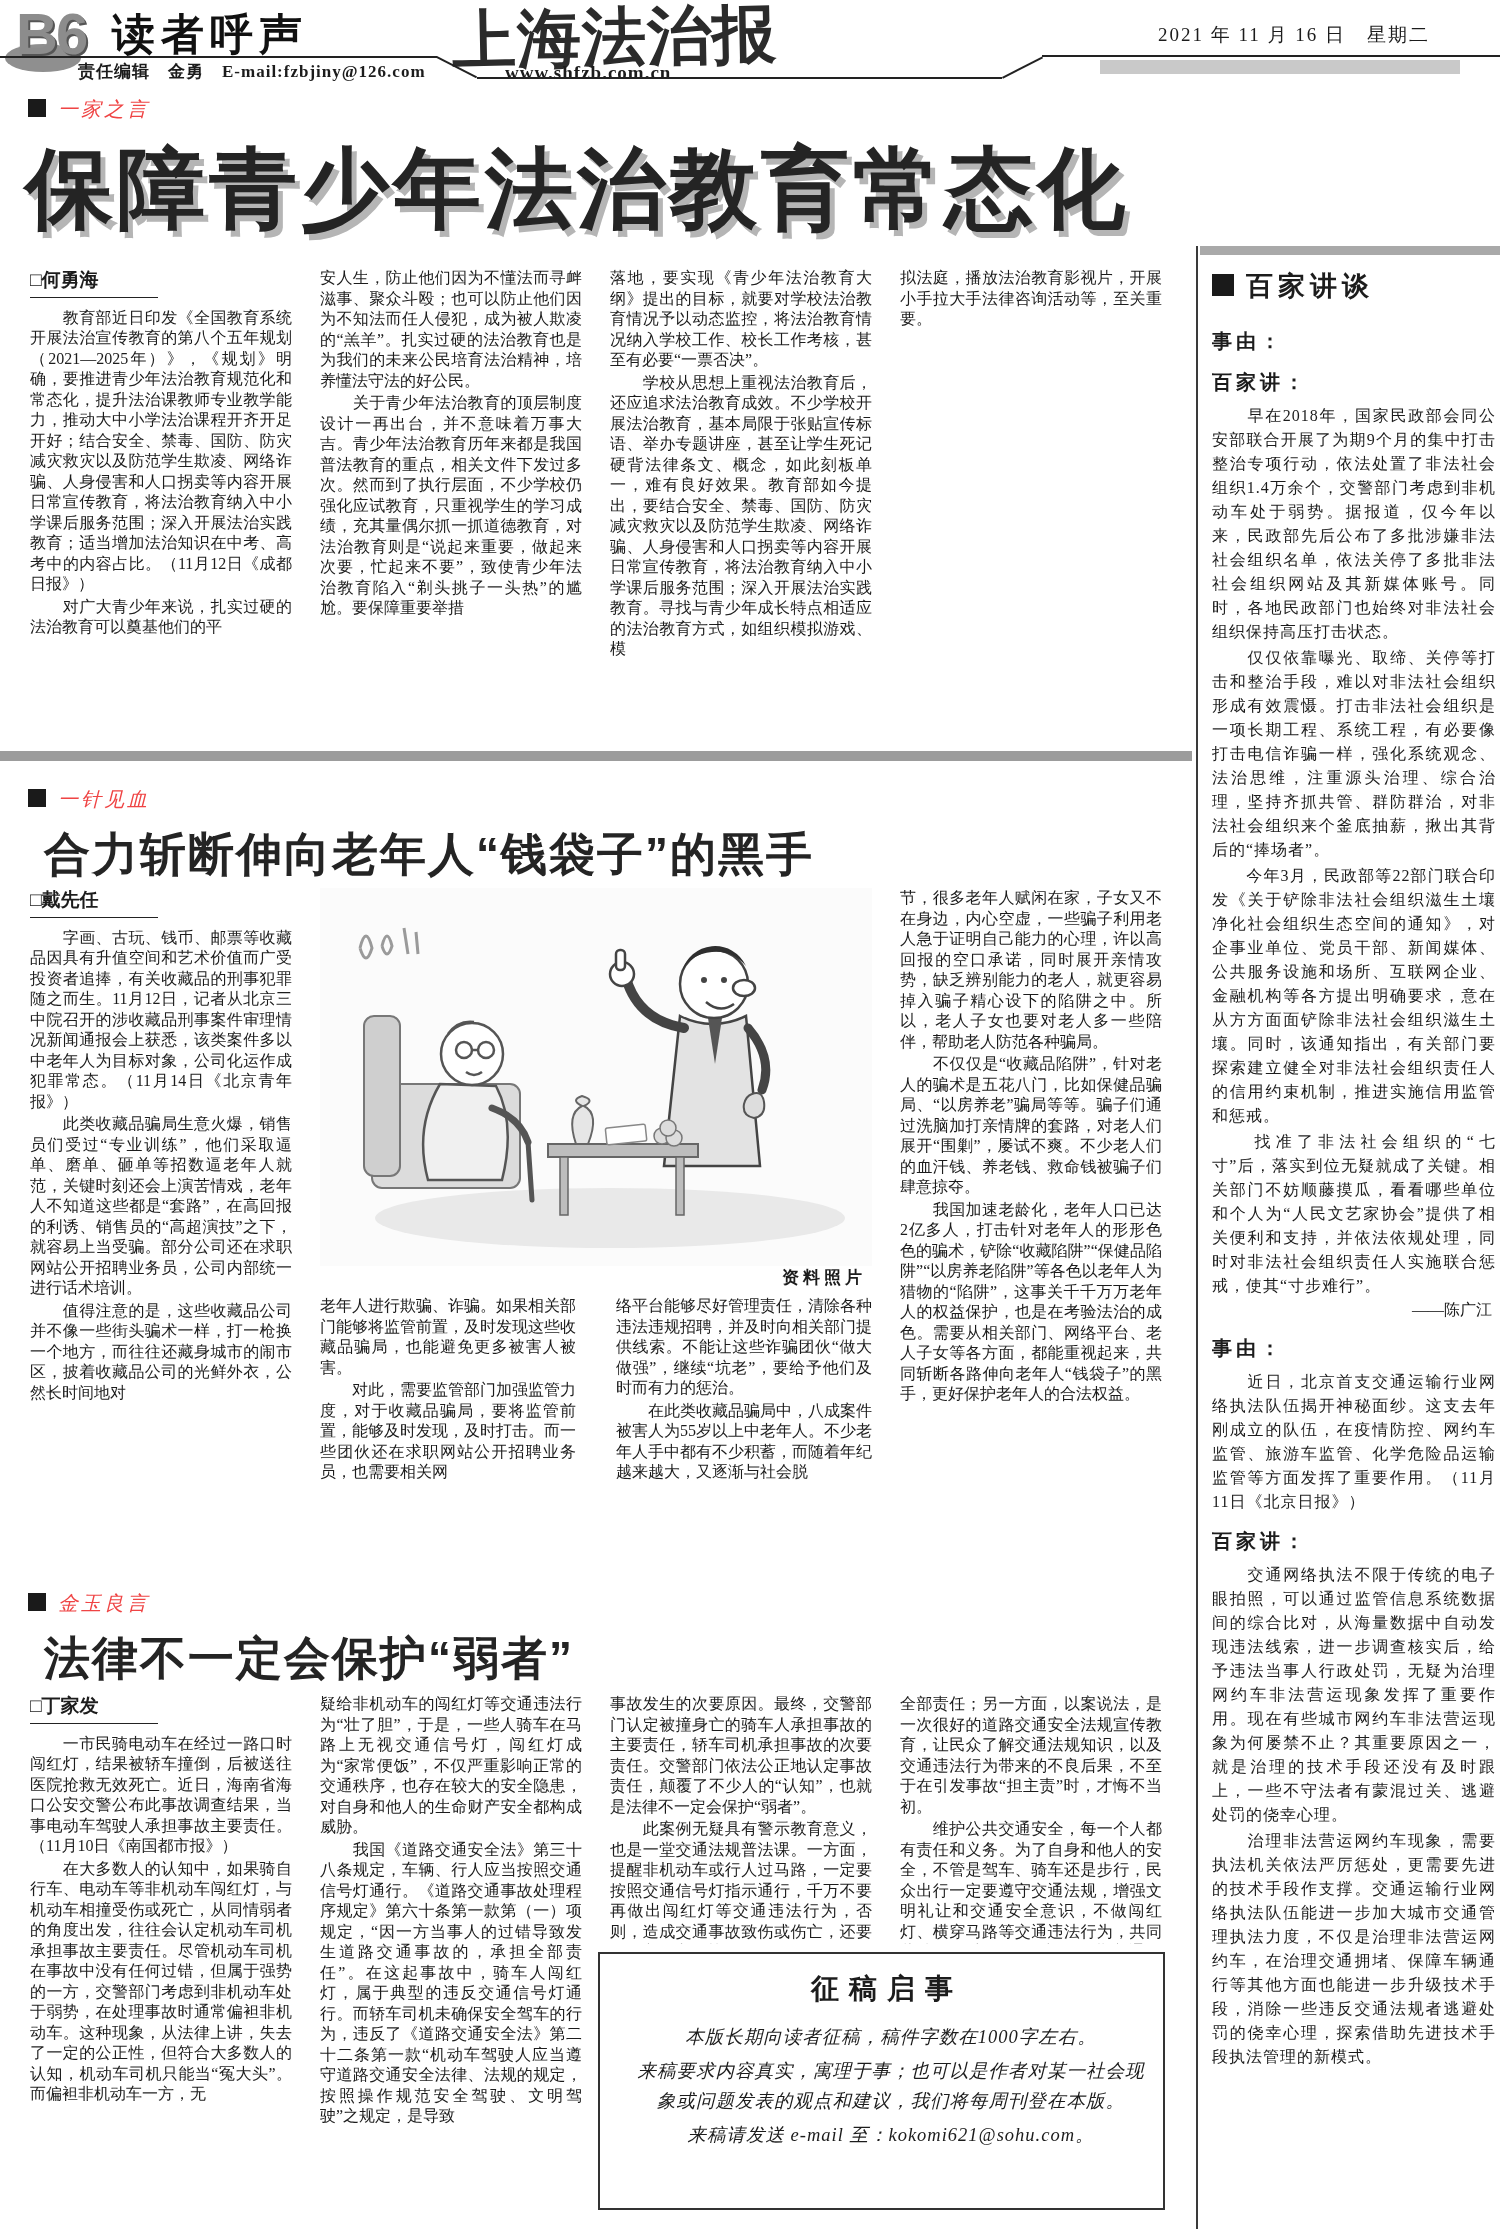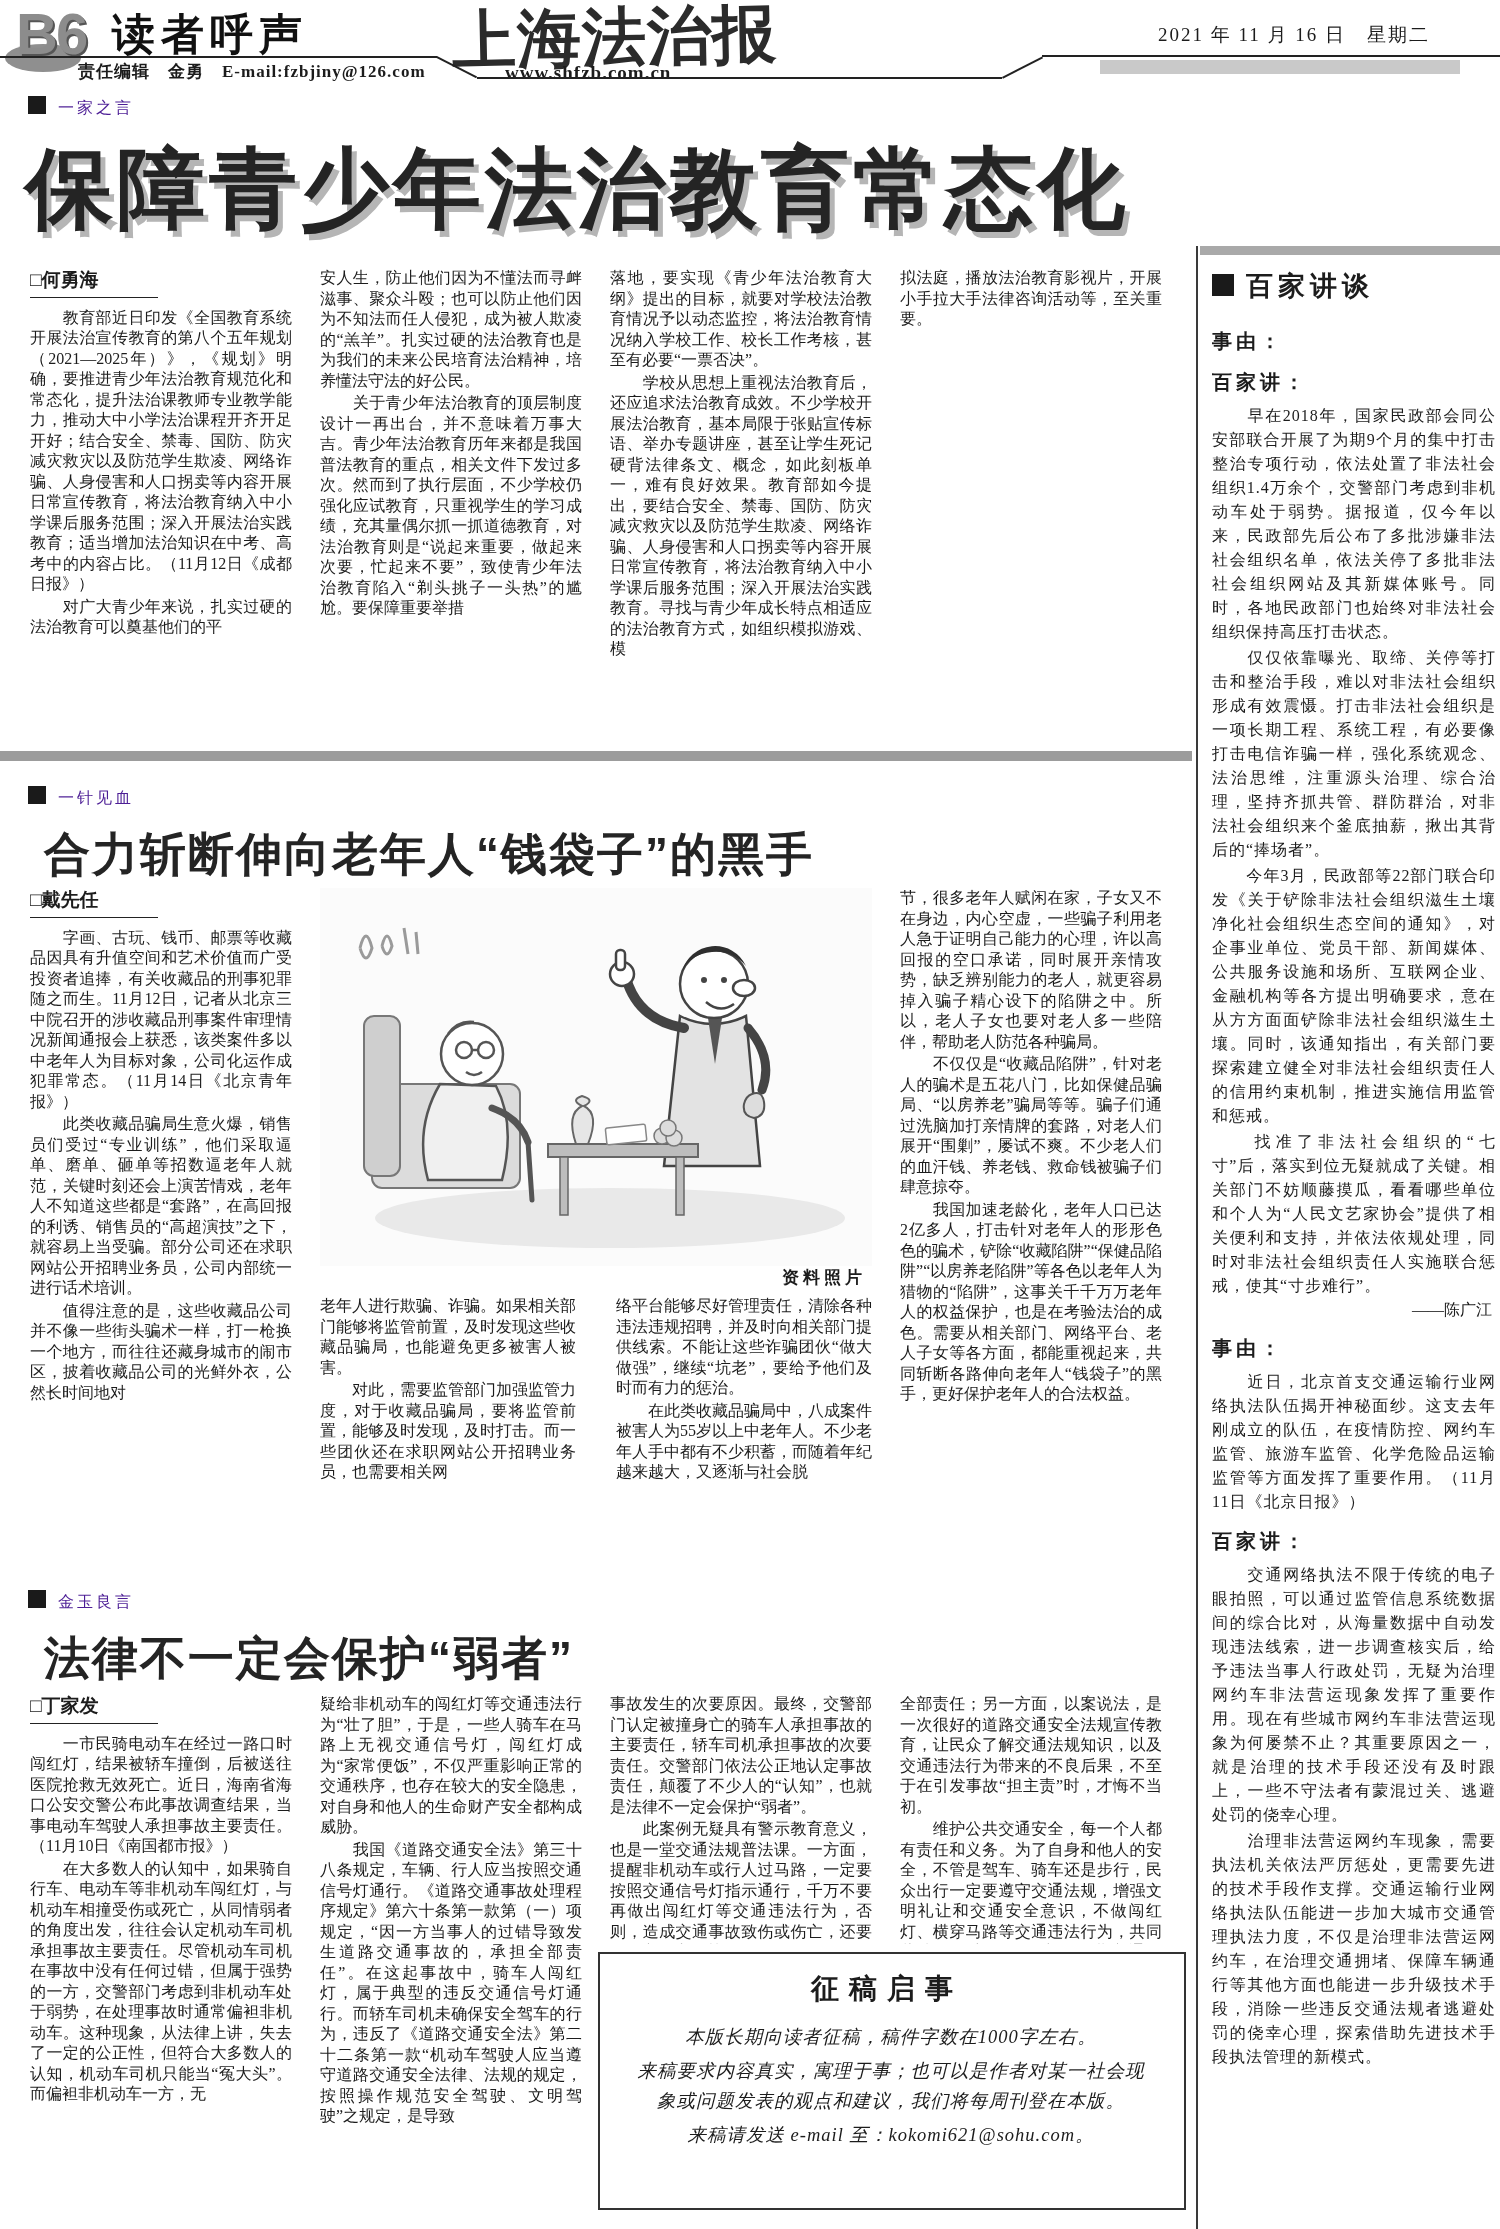--- a/index.html
+++ b/index.html
@@ -17,21 +17,21 @@
   .website{position:absolute;left:505px;top:62px;font-size:19px;font-weight:bold;letter-spacing:1px;}
   .issue-date{position:absolute;left:1158px;top:22px;font-size:19px;letter-spacing:2px;}
   .rule{position:absolute;height:2px;background:#222;}
   .rule.rA{left:0;top:56px;width:437px;}
   .rule.d1{left:437px;top:56px;width:45px;transform:rotate(27deg);transform-origin:left top;}
   .rule.rB{left:477px;top:77px;width:525px;}
   .rule.d2{left:1002px;top:77px;width:45px;transform:rotate(-27deg);transform-origin:left top;}
   .rule.rC{left:1042px;top:55px;width:458px;}
   .graybar-right{position:absolute;left:1100px;top:60px;width:360px;height:14px;background:#c9c9c9;}
   
-  .tag{position:absolute;font-family:"Liberation Sans","DejaVu Sans",sans-serif;font-size:16px;letter-spacing:3px;color:#4c1d95;}
+  .tag{position:absolute;font-family:"Liberation Sans","DejaVu Sans",sans-serif;font-size:20px;letter-spacing:3px;color:#ef4444;font-style:italic;}
   .tag .sq{display:inline-block;width:18px;height:18px;background:#1a1a1a;margin-right:12px;vertical-align:-1px;}
   
   .headline-main{position:absolute;left:25px;top:130px;margin:0;white-space:nowrap;
       font-family:"Liberation Sans","DejaVu Sans",sans-serif;font-weight:900;font-size:88px;letter-spacing:4px;
       color:#242424;text-shadow:5px 6px 0 #b5b5b5;}
   .headline-sub{position:absolute;margin:0;font-family:"Liberation Sans","DejaVu Sans",sans-serif;
       font-weight:900;font-size:46px;letter-spacing:2px;color:#242424;white-space:nowrap;}
   
   .cols{position:absolute;display:flex;gap:28px;}
   .col{width:262px;overflow:hidden;font-size:16px;line-height:20.5px;text-align:justify;}
@@ -39,21 +39,21 @@
   .author{display:inline-block;font-weight:bold;font-size:19px;margin:2px 0 10px 0;padding:0 60px 6px 0;
       border-bottom:1.5px solid #222;}
   .divider-bar{position:absolute;left:0;top:751px;width:1192px;height:10px;background:#9c9c9c;}
   
   .mid{width:552px;display:flex;flex-direction:column;}
   .photo{width:552px;height:378px;background:#fcfcfc;}
   .caption{height:26px;text-align:right;font-weight:bold;font-size:17px;letter-spacing:4px;padding-right:6px;}
   .subcols{display:flex;gap:40px;height:276px;margin-top:4px;}
   
   .notice{position:absolute;left:598px;top:1952px;width:518px;height:228px;border:2px solid #333;
-      padding:16px 38px 10px 28px;text-align:center;}
+      padding:16px 17px 10px 28px;text-align:center;}
   .notice h3{margin:0 0 14px 0;font-family:"Liberation Sans","DejaVu Sans",sans-serif;
       font-size:28px;letter-spacing:10px;font-weight:900;}
   .notice p{margin:0 0 4px 8px;font-size:18.5px;line-height:30px;font-style:italic;letter-spacing:1px;}
   
   .side-vline{position:absolute;left:1196px;top:246px;width:2px;height:1983px;background:#3a3a3a;}
   .side-topbar{position:absolute;left:1200px;top:246px;width:300px;height:9px;background:#a9a9a9;}
   .side-header{position:absolute;left:1212px;top:268px;font-family:"Liberation Sans","DejaVu Sans",sans-serif;
       font-size:27px;font-weight:900;letter-spacing:5px;}
   .side-header .sq{display:inline-block;width:22px;height:22px;background:#1a1a1a;margin-right:12px;vertical-align:-1px;}
   .side-content{position:absolute;left:1212px;top:314px;width:284px;height:1905px;overflow:hidden;}

